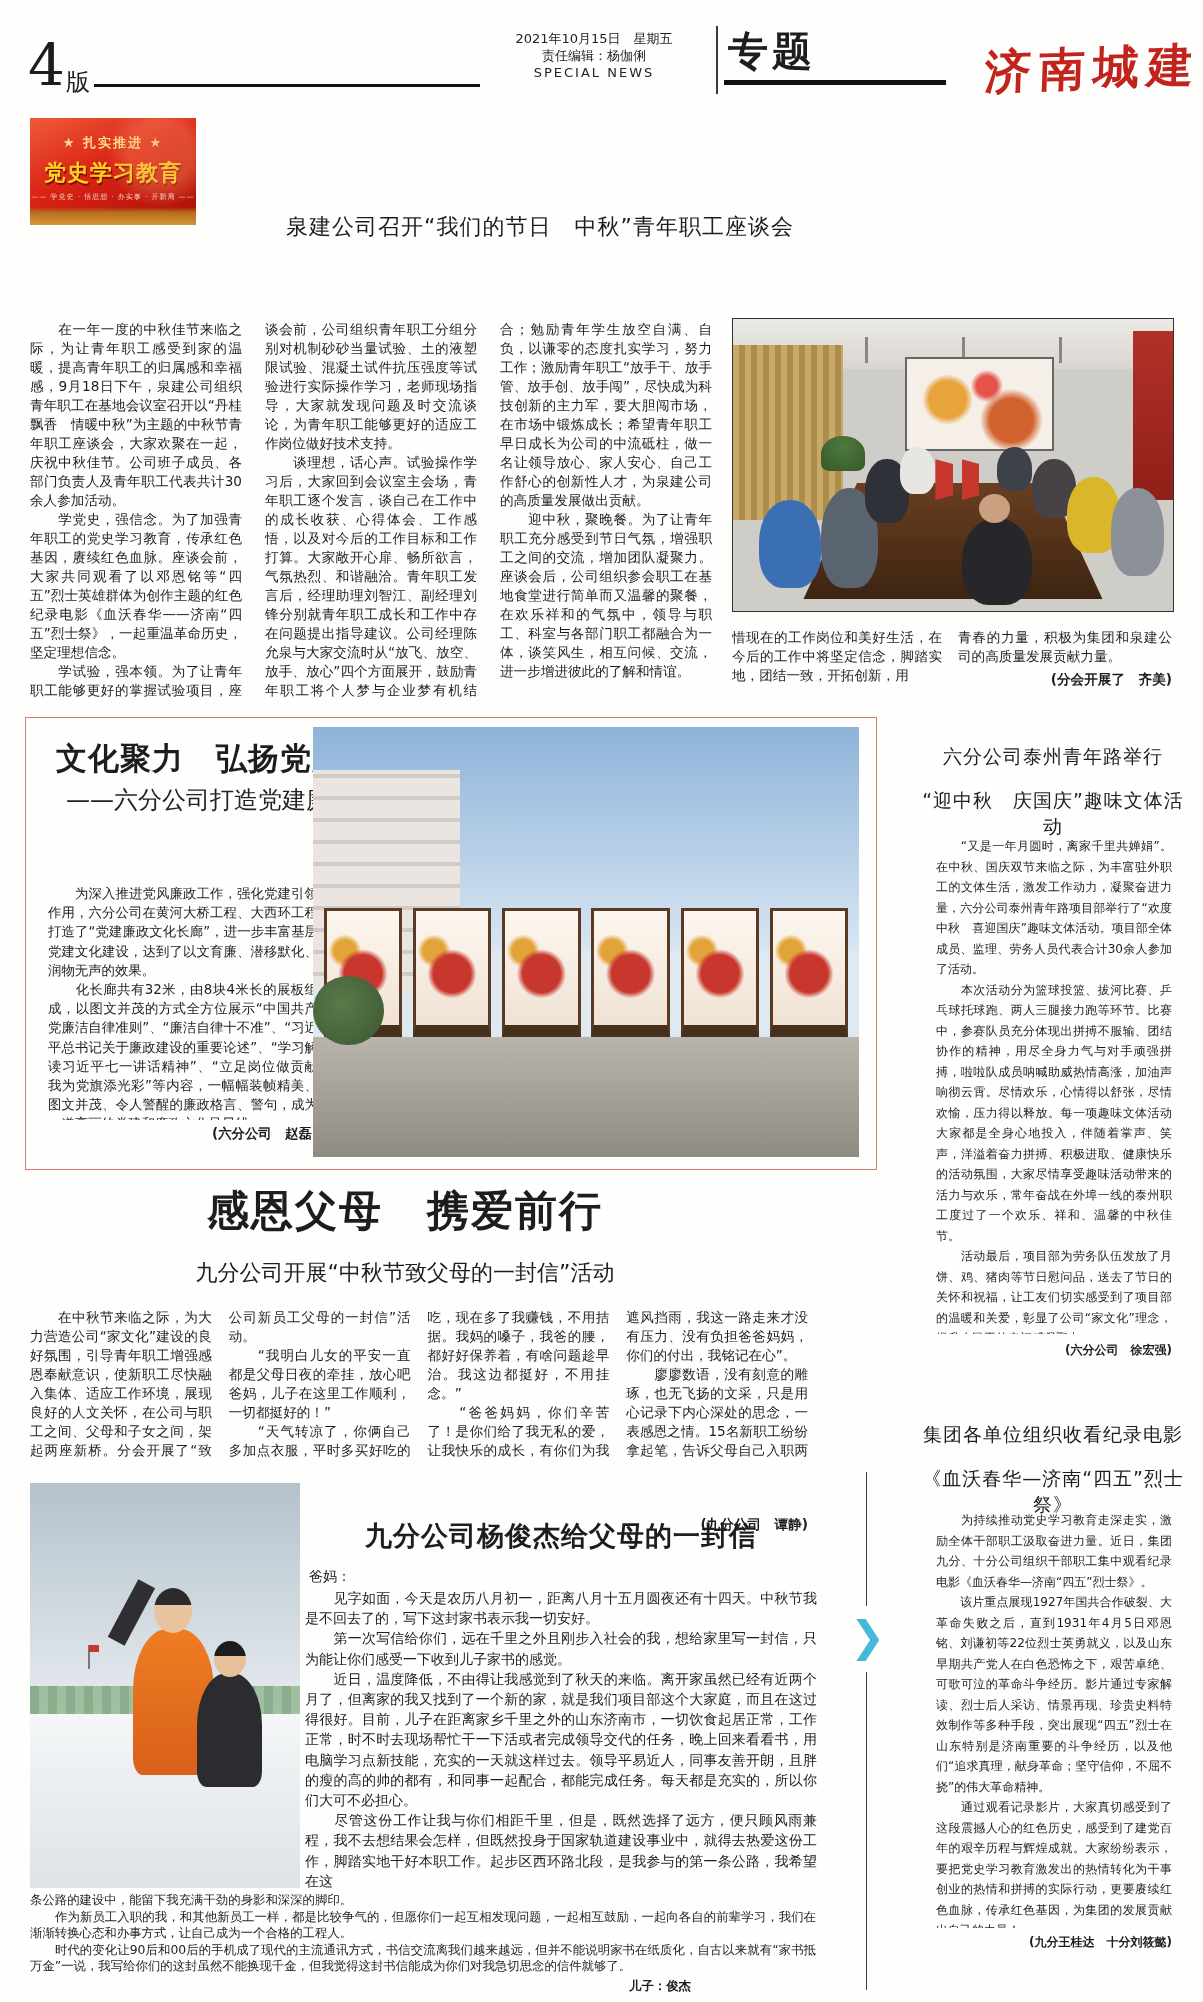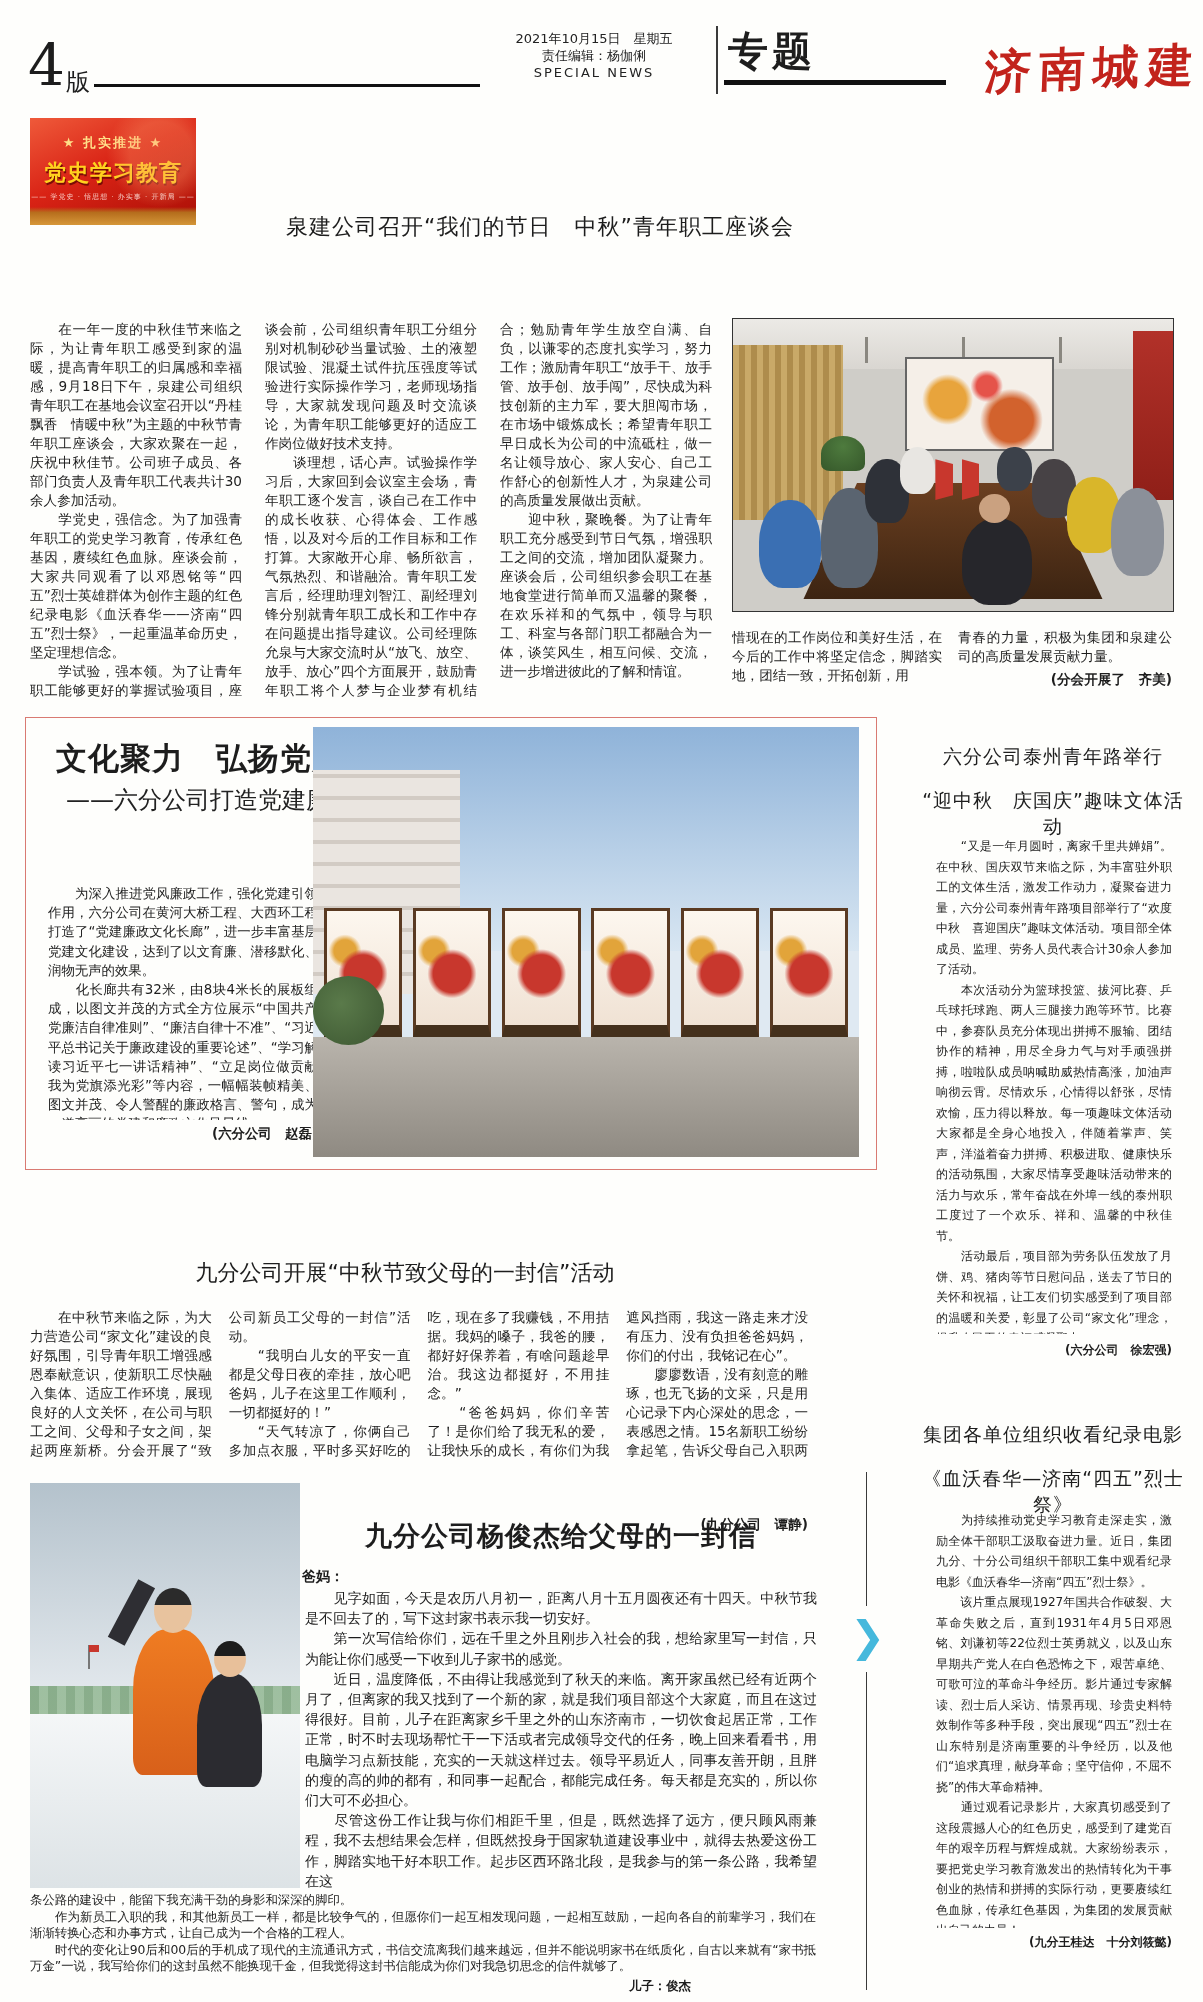--- a/index.html
+++ b/index.html
@@ -188,20 +188,21 @@
     </div>
   </div>
 
   <div class="abs hR ctr" style="left:920px;top:744px;width:266px;">六分公司泰州青年路举行</div>
   <div class="abs hR ctr" style="left:920px;top:788px;width:266px;">“迎中秋　庆国庆”趣味文体活动</div>
   <div class="abs just btR" style="left:936px;top:836px;width:236px;height:498px;">　　“又是一年月圆时，离家千里共婵娟”。在中秋、国庆双节来临之际，为丰富驻外职工的文体生活，激发工作动力，凝聚奋进力量，六分公司泰州青年路项目部举行了“欢度中秋　喜迎国庆”趣味文体活动。项目部全体成员、监理、劳务人员代表合计30余人参加了活动。
 　　本次活动分为篮球投篮、拔河比赛、乒乓球托球跑、两人三腿接力跑等环节。比赛中，参赛队员充分体现出拼搏不服输、团结协作的精神，用尽全身力气与对手顽强拼搏，啦啦队成员呐喊助威热情高涨，加油声响彻云霄。尽情欢乐，心情得以舒张，尽情欢愉，压力得以释放。每一项趣味文体活动大家都是全身心地投入，伴随着掌声、笑声，洋溢着奋力拼搏、积极进取、健康快乐的活动氛围，大家尽情享受趣味活动带来的活力与欢乐，常年奋战在外埠一线的泰州职工度过了一个欢乐、祥和、温馨的中秋佳节。
 　　活动最后，项目部为劳务队伍发放了月饼、鸡、猪肉等节日慰问品，送去了节日的关怀和祝福，让工友们切实感受到了项目部的温暖和关爱，彰显了公司“家文化”理念，提升农民工的幸福感凝聚力。</div>
   <div class="abs byline btR" style="left:936px;top:1340px;width:236px;">(六分公司　徐宏强)</div>
 
+  <div class="abs h3a ctr" style="left:15px;top:1183px;width:780px;">感恩父母　携爱前行</div>
   <div class="abs sub3 ctr" style="left:15px;top:1258px;width:780px;">九分公司开展“中秋节致父母的一封信”活动</div>
   <div class="abs just bt cols4" style="left:30px;top:1308px;width:778px;height:163px;">　　在中秋节来临之际，为大力营造公司“家文化”建设的良好氛围，引导青年职工增强感恩奉献意识，使新职工尽快融入集体、适应工作环境，展现良好的人文关怀，在公司与职工之间、父母和子女之间，架起两座新桥。分会开展了“致公司新员工父母的一封信”活动。
 　　“我明白儿女的平安一直都是父母日夜的牵挂，放心吧爸妈，儿子在这里工作顺利，一切都挺好的！”
 　　“天气转凉了，你俩自己多加点衣服，平时多买好吃的吃，现在多了我赚钱，不用拮据。我妈的嗓子，我爸的腰，都好好保养着，有啥问题趁早治。我这边都挺好，不用挂念。”
 　　“爸爸妈妈，你们辛苦了！是你们给了我无私的爱，让我快乐的成长，有你们为我遮风挡雨，我这一路走来才没有压力、没有负担爸爸妈妈，你们的付出，我铭记在心”。
 　　廖廖数语，没有刻意的雕琢，也无飞扬的文采，只是用心记录下内心深处的思念，一表感恩之情。15名新职工纷纷拿起笔，告诉父母自己入职两个月以来的工作和生活情况。字里行间书写着对父母的牵挂和节日的祝福。</div>
   <div class="abs byline bt" style="left:560px;top:1488px;width:248px;margin-top:27px;">(九分公司　谭静)</div>
 
   <div class="abs photo ph3" style="left:30px;top:1483px;width:270px;height:405px;">
     <div class="sky"></div>
@@ -210,21 +211,21 @@
     <div class="pole"></div>
     <div class="flag"></div>
     <div class="arm"></div>
     <div class="p1"></div>
     <div class="p1h"></div>
     <div class="p2"></div>
     <div class="p2h"></div>
   </div>
 
   <div class="abs hLetter ctr" style="left:305px;top:1518px;width:512px;">九分公司杨俊杰给父母的一封信</div>
-  <div class="abs btL" style="left:302px;top:1566px;width:512px;font-weight:bold;">爸妈：</div>
+  <div class="abs btL" style="left:309px;top:1566px;width:512px;">爸妈：</div>
   <div class="abs just btL" style="left:305px;top:1588px;width:512px;height:300px;">　　见字如面，今天是农历八月初一，距离八月十五月圆夜还有十四天。中秋节我是不回去了的，写下这封家书表示我一切安好。
 　　第一次写信给你们，远在千里之外且刚步入社会的我，想给家里写一封信，只为能让你们感受一下收到儿子家书的感觉。
 　　近日，温度降低，不由得让我感觉到了秋天的来临。离开家虽然已经有近两个月了，但离家的我又找到了一个新的家，就是我们项目部这个大家庭，而且在这过得很好。目前，儿子在距离家乡千里之外的山东济南市，一切饮食起居正常，工作正常，时不时去现场帮忙干一下活或者完成领导交代的任务，晚上回来看看书，用电脑学习点新技能，充实的一天就这样过去。领导平易近人，同事友善开朗，且胖的瘦的高的帅的都有，和同事一起配合，都能完成任务。每天都是充实的，所以你们大可不必担心。
 　　尽管这份工作让我与你们相距千里，但是，既然选择了远方，便只顾风雨兼程，我不去想结果会怎样，但既然投身于国家轨道建设事业中，就得去热爱这份工作，脚踏实地干好本职工作。起步区西环路北段，是我参与的第一条公路，我希望在这</div>
   <div class="abs just btB" style="left:30px;top:1892px;width:786px;height:84px;">条公路的建设中，能留下我充满干劲的身影和深深的脚印。
 　　作为新员工入职的我，和其他新员工一样，都是比较争气的，但愿你们一起互相发现问题，一起相互鼓励，一起向各自的前辈学习，我们在渐渐转换心态和办事方式，让自己成为一个合格的工程人。
 　　时代的变化让90后和00后的手机成了现代的主流通讯方式，书信交流离我们越来越远，但并不能说明家书在纸质化，自古以来就有“家书抵万金”一说，我写给你们的这封虽然不能换现千金，但我觉得这封书信能成为你们对我急切思念的信件就够了。
 　　尽管中秋不能团圆，但是我会将思念寄于书信和祝福中去，待到年终除夕夜，我们再团圆。勿念。</div>
   <div class="abs btB ctr" style="left:560px;top:1978px;width:200px;font-weight:bold;">儿子：俊杰</div>
 

